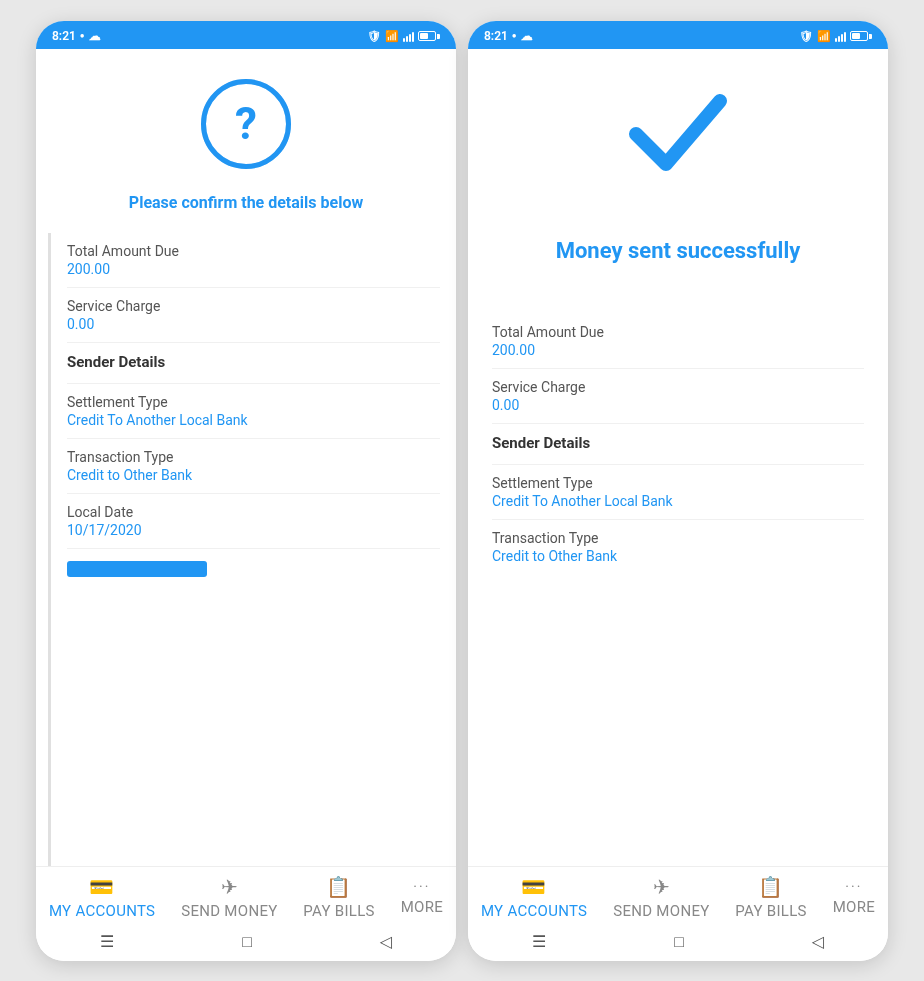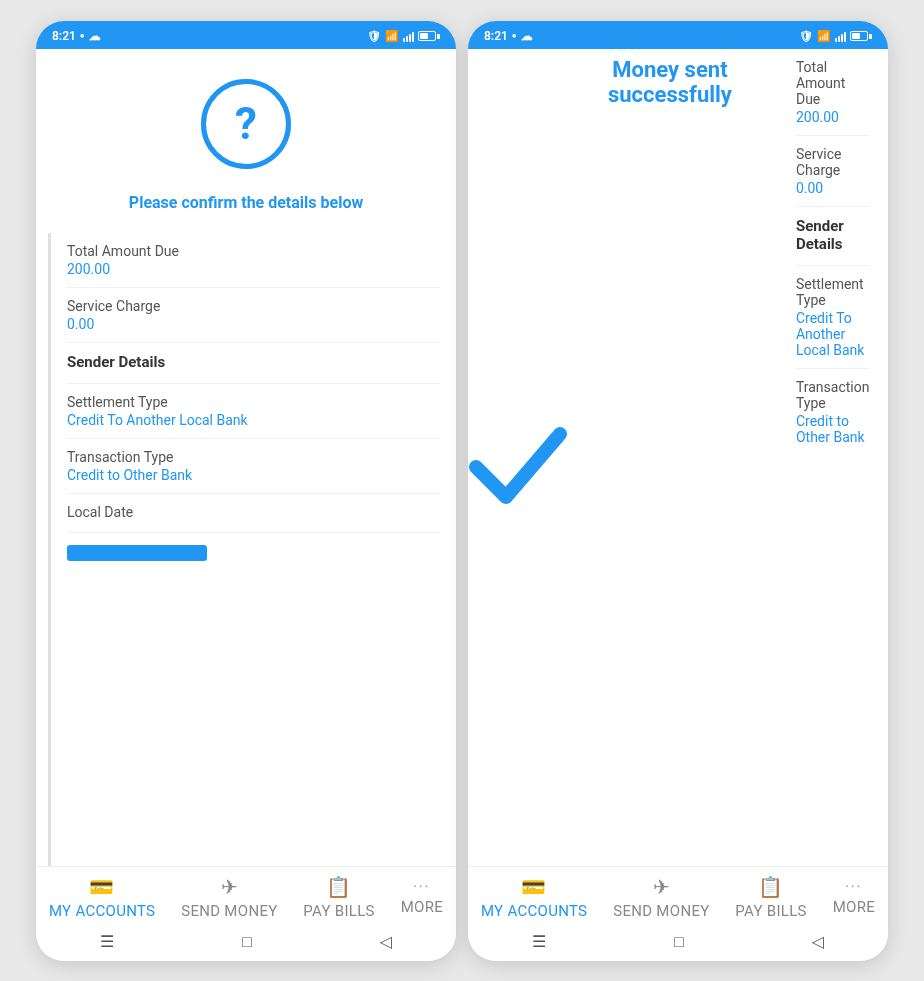--- a/index.html
+++ b/index.html
@@ -154,20 +154,22 @@
     }
     .sys-nav-icon {
       font-size: 16px;
       color: #555;
     }
 
     
     .success-screen {
       flex: 1;
       display: flex;
+      flex-direction: column;
+      gap: 31px;
     }
     .success-icon-area {
       display: flex;
       justify-content: center;
       align-items: center;
       padding: 40px 0 20px;
     }
     .success-title {
       text-align: center;
       font-size: 22px;
@@ -303,20 +305,21 @@
               <div class="detail-value">Credit To Another Local Bank</div>
             </div>
 
             <div class="detail-row">
               <div class="detail-label">Transaction Type</div>
               <div class="detail-value">Credit to Other Bank</div>
             </div>
 
             <div class="detail-row">
               <div class="detail-label">Local Date</div>
+              <div class="detail-value">10/17/2020</div>
             </div>
 
             <div class="detail-row">
               <div class="redacted-bar"></div>
             </div>
 
           </div>
         </div>
 
       </div>

